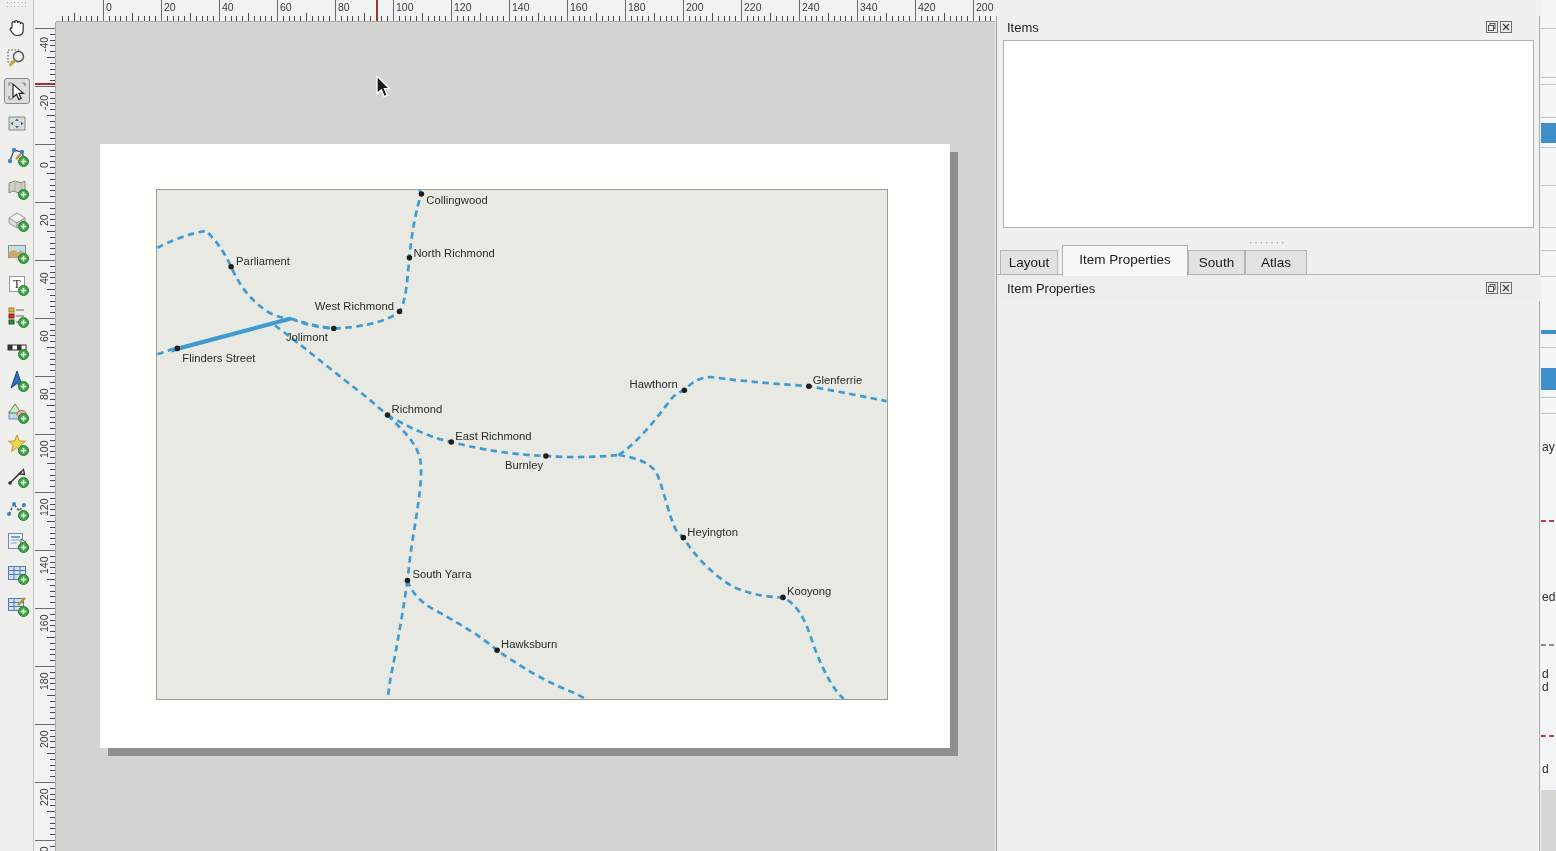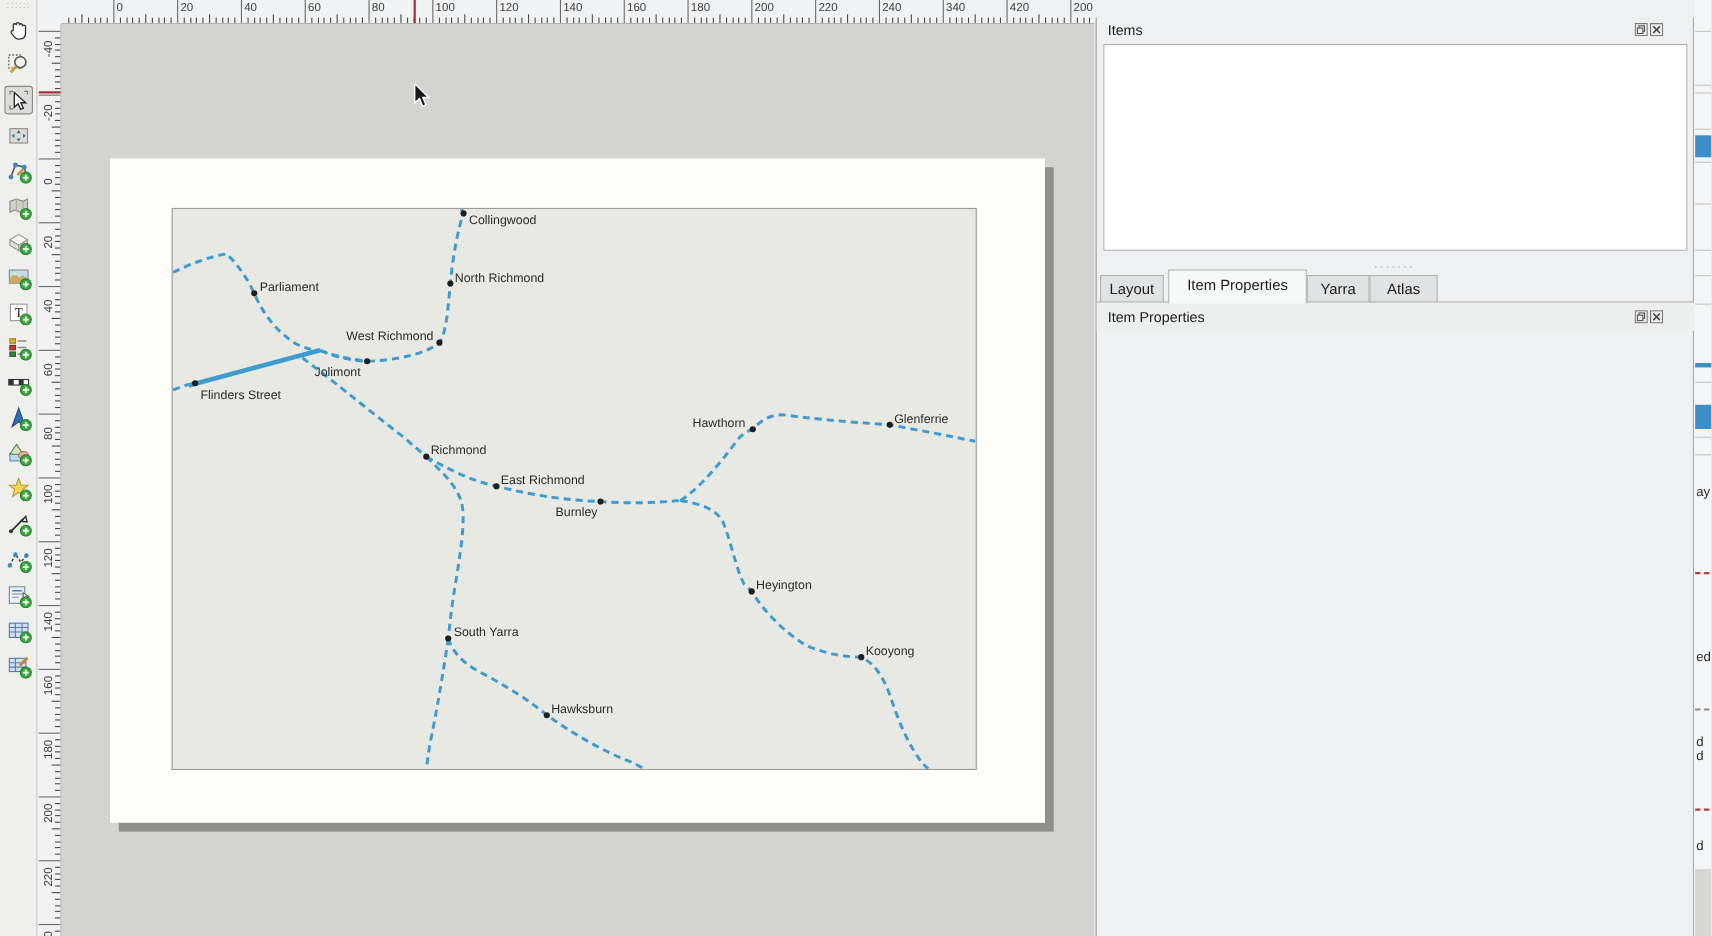--- a/index.html
+++ b/index.html
@@ -680,21 +680,21 @@
       <div class="win-btn">
         <svg width="12" height="12" viewBox="0 0 12 12">
             <rect x="0.5" y="0.5" width="11" height="11" fill="#ececec" stroke="#6e6e6e"></rect>
             <path d="M3,3 L9,9 M9,3 L3,9" stroke="#444" stroke-width="1.4"></path>
           </svg>
       </div>
     </div>
   </div>
 <div class="tab" style="left: 3px; width: 58px;">Layout</div>
     <div class="tab active" style="left: 65px; width: 126px;">Item Properties</div>
-    <div class="tab" style="left: 191px; width: 57px;">Yarra</div>
+    <div class="tab" style="left: 191px; width: 57px;">South</div>
     <div class="tab" style="left: 248px; width: 62px;">Atlas</div>
   </div>
 
 <div id="sliver">
   <div id="sliver-bottom"></div>
 <div class="sl-line" style="top: 28px;"></div>
     <div class="sl-line" style="top: 77px;"></div>
     <div class="sl-line" style="top: 84px;"></div>
     <div class="sl-line" style="top: 117px;"></div>
     <div class="sl-line" style="top: 147px;"></div>

